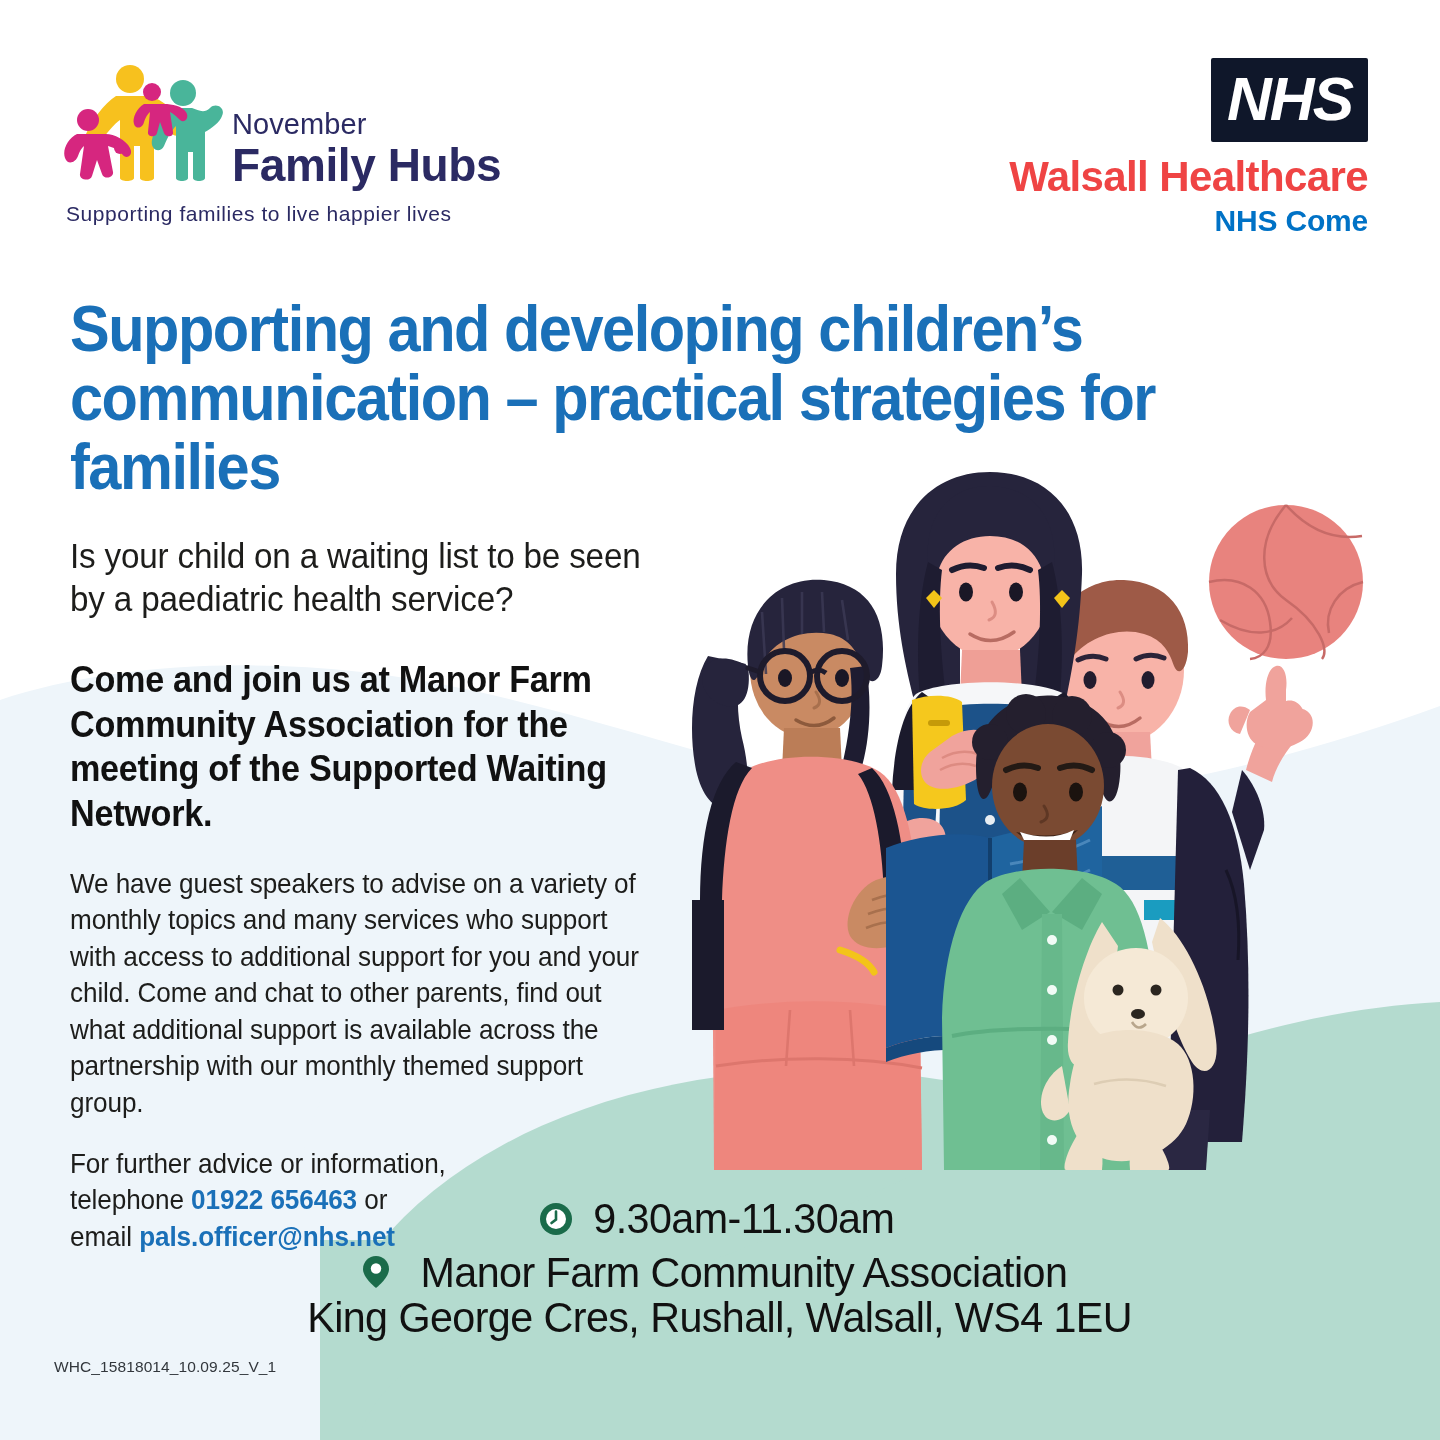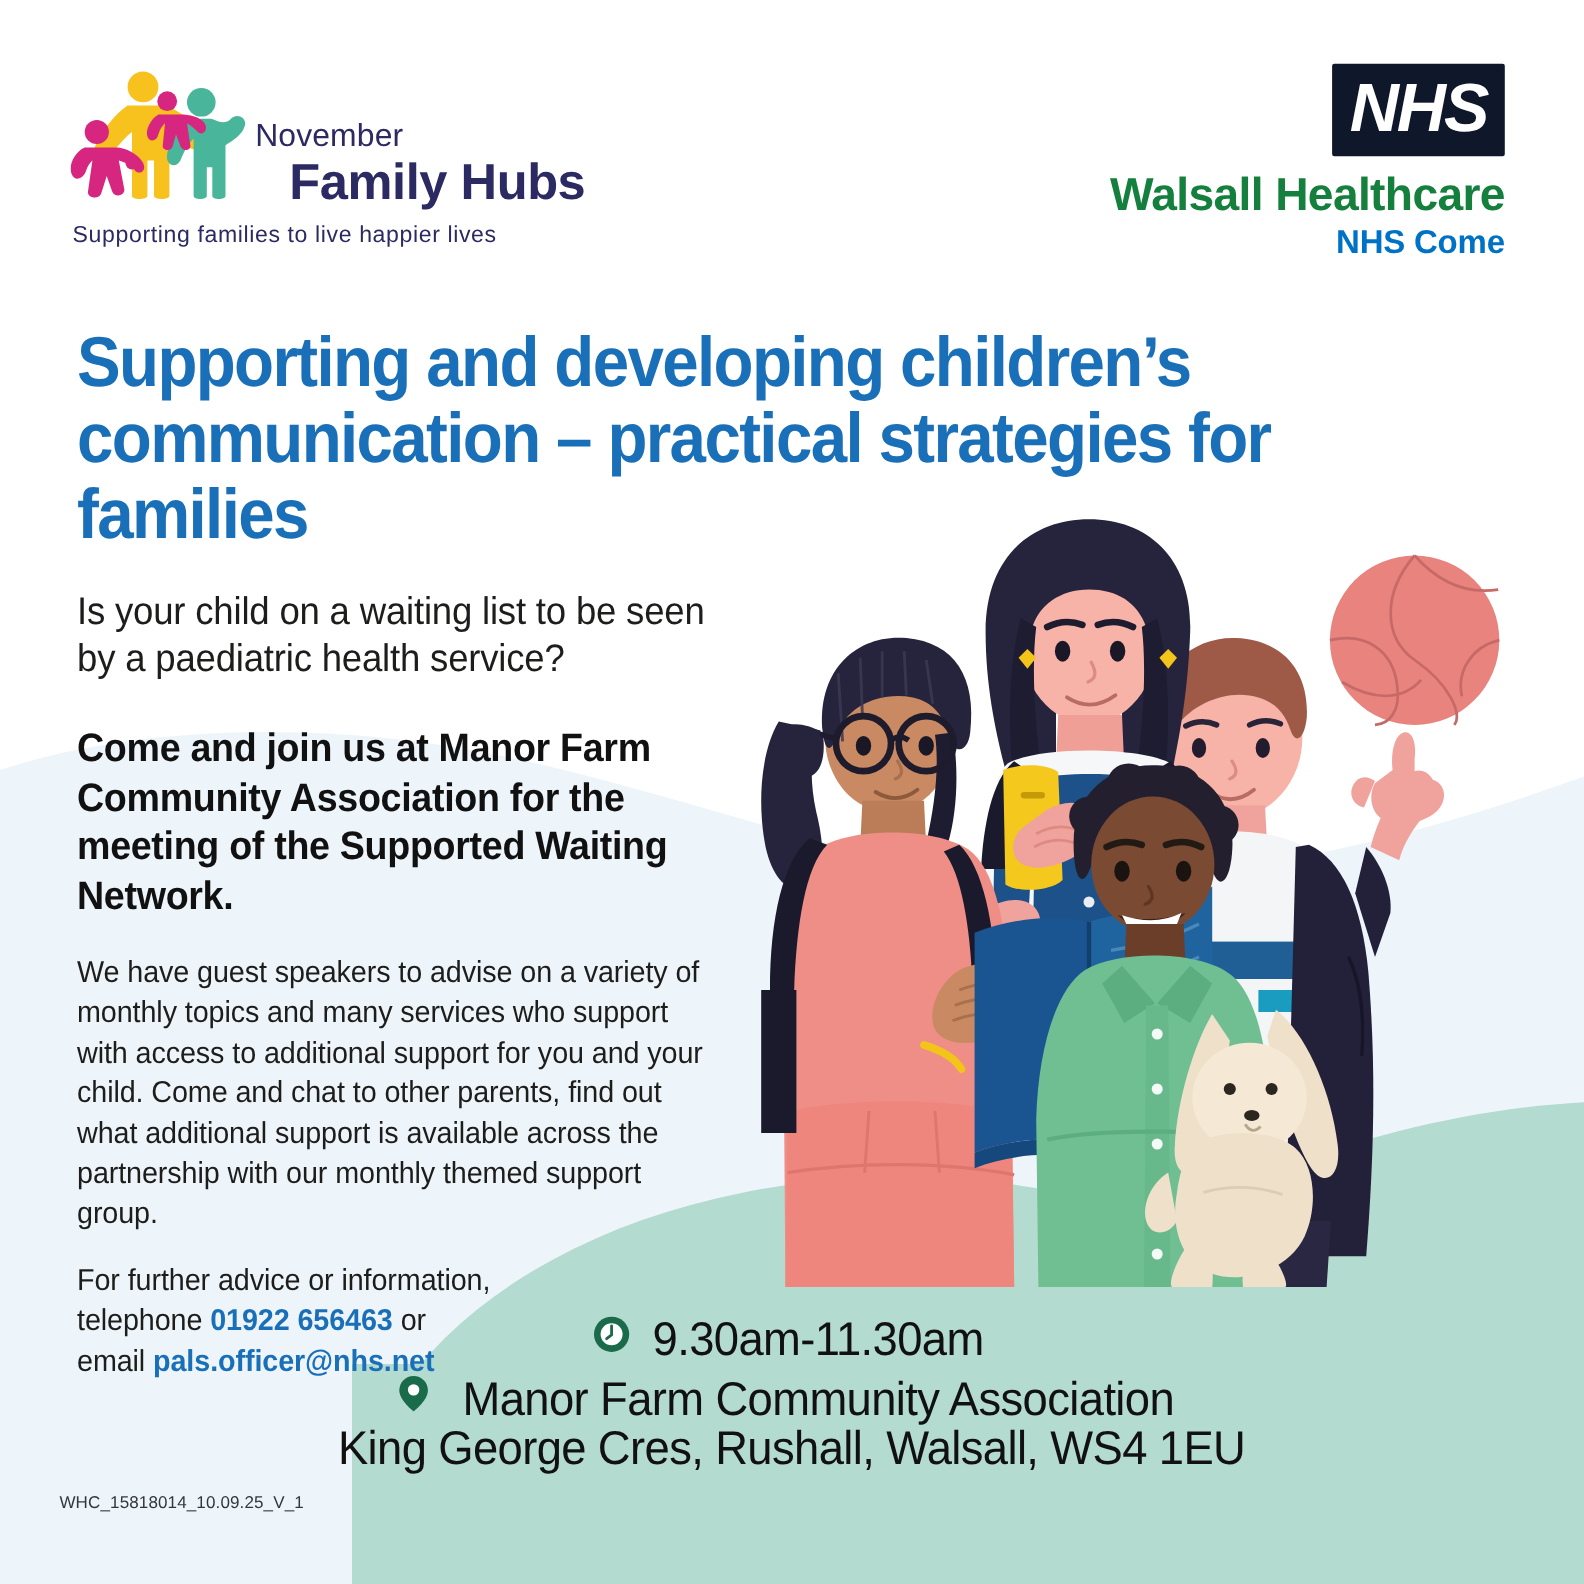--- a/index.html
+++ b/index.html
@@ -16,36 +16,36 @@
   .bg-layer svg{display:block;width:1440px;height:1440px;}
 
   
   .logo-fh{position:absolute;left:64px;top:62px;width:470px;height:170px;z-index:5;}
   .logo-fh .mark{position:absolute;left:0;top:0;width:160px;height:120px;}
   .logo-fh .wordmark{position:absolute;left:168px;top:48px;}
   .logo-fh .w-small{
     font-size:29px;color:#2b2a63;font-weight:400;letter-spacing:.1px;line-height:1;
   }
   .logo-fh .w-big{
-    font-size:46px;color:#2b2a63;font-weight:700;line-height:1.08;letter-spacing:-.4px;margin-top:2px;margin-left:31px;
+    font-size:46px;color:#2b2a63;font-weight:700;line-height:1.08;letter-spacing:-.4px;margin-top:2px;
   }
   .logo-fh .tagline{
     position:absolute;left:2px;top:140px;font-size:21px;color:#2b2a63;
     font-weight:400;letter-spacing:.55px;white-space:nowrap;
   }
 
   .logo-nhs{position:absolute;right:72px;top:58px;z-index:5;text-align:right;}
   .nhs-box{
     display:inline-block;background:#0f172a;color:#fff;
     font-family:"Liberation Sans",sans-serif;font-weight:700;font-style:italic;
     font-size:62px;letter-spacing:-2px;line-height:1;
     padding:10px 16px 12px 16px;border-radius:2px;
   }
   .nhs-trustname{
-    font-size:42px;font-weight:700;color:#15803d;margin-top:14px;line-height:1;letter-spacing:-.6px;
+    font-size:42px;font-weight:700;color:#ef4444;margin-top:14px;line-height:1;letter-spacing:-.6px;
   }
   .nhs-trustsub{
     font-size:30px;font-weight:700;color:#0072c6;margin-top:8px;line-height:1;letter-spacing:-.2px;
   }
 
   
   .content{position:absolute;left:0;top:0;width:1143px;height:1440px;z-index:6;}
   .headline{
     position:absolute;left:70px;top:252px;width:1260px;
     color:#1a70b8;font-weight:700;font-size:64px;line-height:1.08;
@@ -76,21 +76,21 @@
 
   .footcode{
     position:absolute;left:54px;top:1358px;
     font-size:15.5px;color:#32373c;letter-spacing:.1px;font-weight:400;
   }
 
   
   .events{position:absolute;left:0;top:1196px;width:1440px;z-index:7;color:#111;}
   .ev-row{display:flex;align-items:center;justify-content:center;gap:18px;}
   .ev-row.r1{gap:30px;}
-  .ev-item{display:flex;align-items:flex-start;gap:14px;}
+  .ev-item{display:flex;align-items:center;gap:14px;}
   .ev-text{font-size:43px;line-height:1.06;letter-spacing:-.6px;font-weight:400;
            transform:scaleX(.96);transform-origin:center;white-space:nowrap;}
   .ev-row.r2{margin-top:8px;}
   .ev-row.r3{margin-top:0;}
   .ev-ico{width:34px;height:34px;flex:0 0 34px;display:block;}
 
   
   .illus{position:absolute;left:690px;top:470px;width:720px;height:700px;z-index:4;}
   .illus svg{display:block;width:720px;height:700px;}
 </style>

